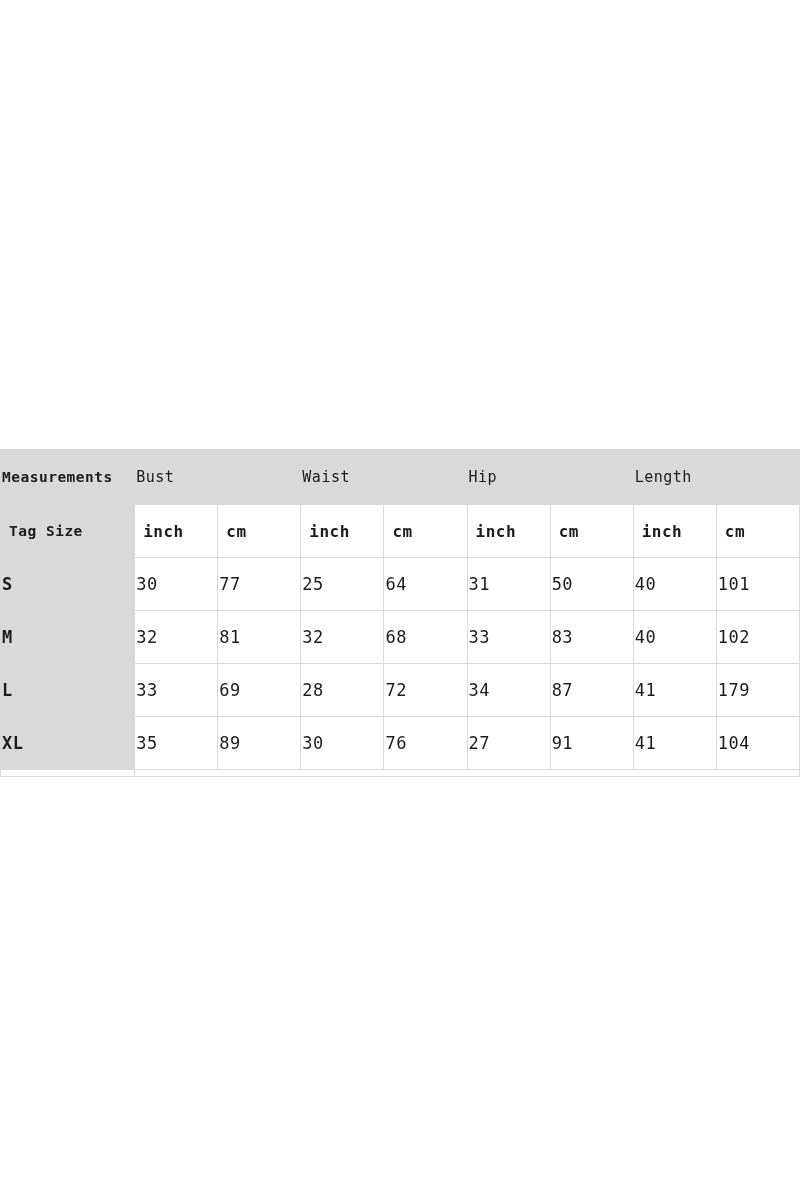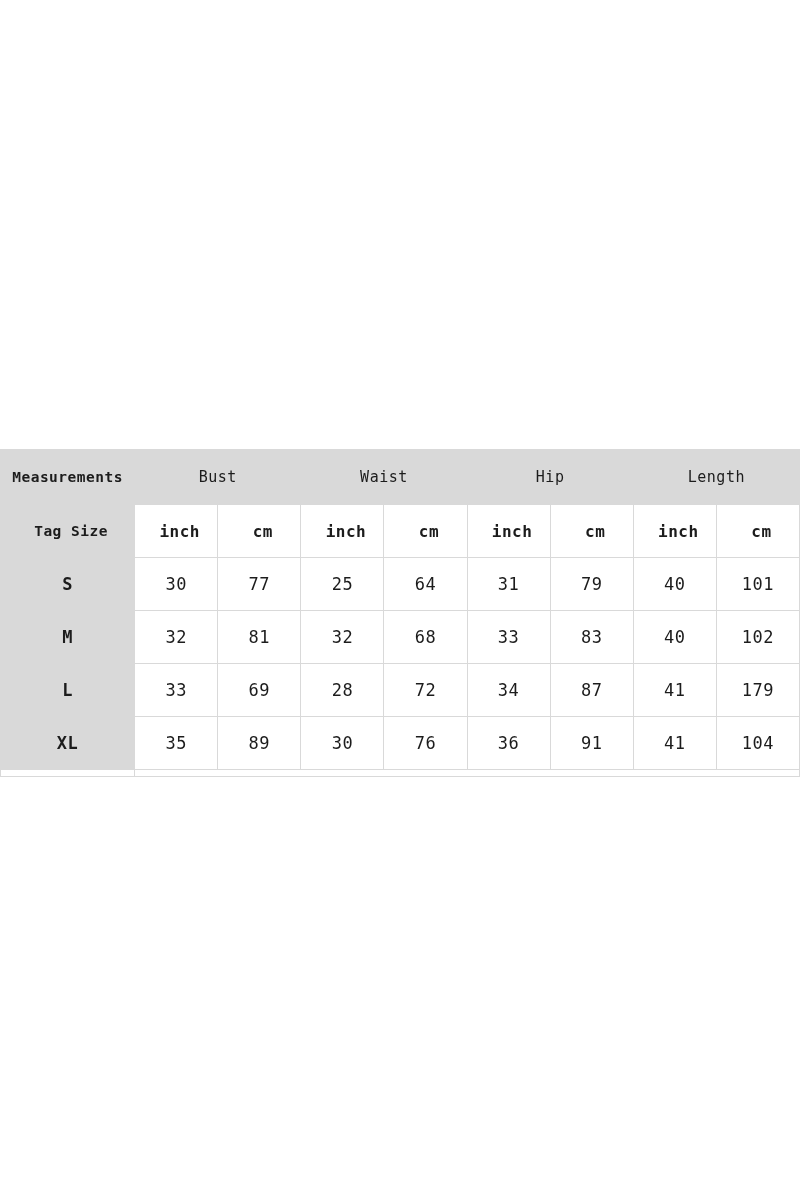--- a/index.html
+++ b/index.html
@@ -20,21 +20,21 @@
     top: 449px;
     width: 800px;
   }
   table.size-chart {
     border-collapse: collapse;
     width: 800px;
     table-layout: fixed;
   }
   table.size-chart td {
     border: 1px solid #d9d9d9;
-    text-align: center;
+    text-align: left;
     vertical-align: middle;
     color: #1c1c1c;
     font-family: "DejaVu Sans Mono", monospace;
     letter-spacing: 0.5px;
   }
   
   col.c-label { width: 134px; }
   col.c-data  { width: 83px; }
 
   
@@ -119,21 +119,21 @@
         <td>cm</td>
       </tr>
 
       <tr class="data-row">
         <td class="label-cell">S</td>
         <td>30</td>
         <td>77</td>
         <td>25</td>
         <td>64</td>
         <td>31</td>
-        <td>79</td>
+        <td>50</td>
         <td>40</td>
         <td>101</td>
       </tr>
 
       <tr class="data-row">
         <td class="label-cell">M</td>
         <td>32</td>
         <td>81</td>
         <td>32</td>
         <td>68</td>
@@ -154,21 +154,21 @@
         <td>41</td>
         <td>179</td>
       </tr>
 
       <tr class="data-row">
         <td class="label-cell">XL</td>
         <td>35</td>
         <td>89</td>
         <td>30</td>
         <td>76</td>
-        <td>36</td>
+        <td>27</td>
         <td>91</td>
         <td>41</td>
         <td>104</td>
       </tr>
 
       <tr class="tail">
         <td></td>
         <td colspan="8"></td>
       </tr>
     </tbody>

